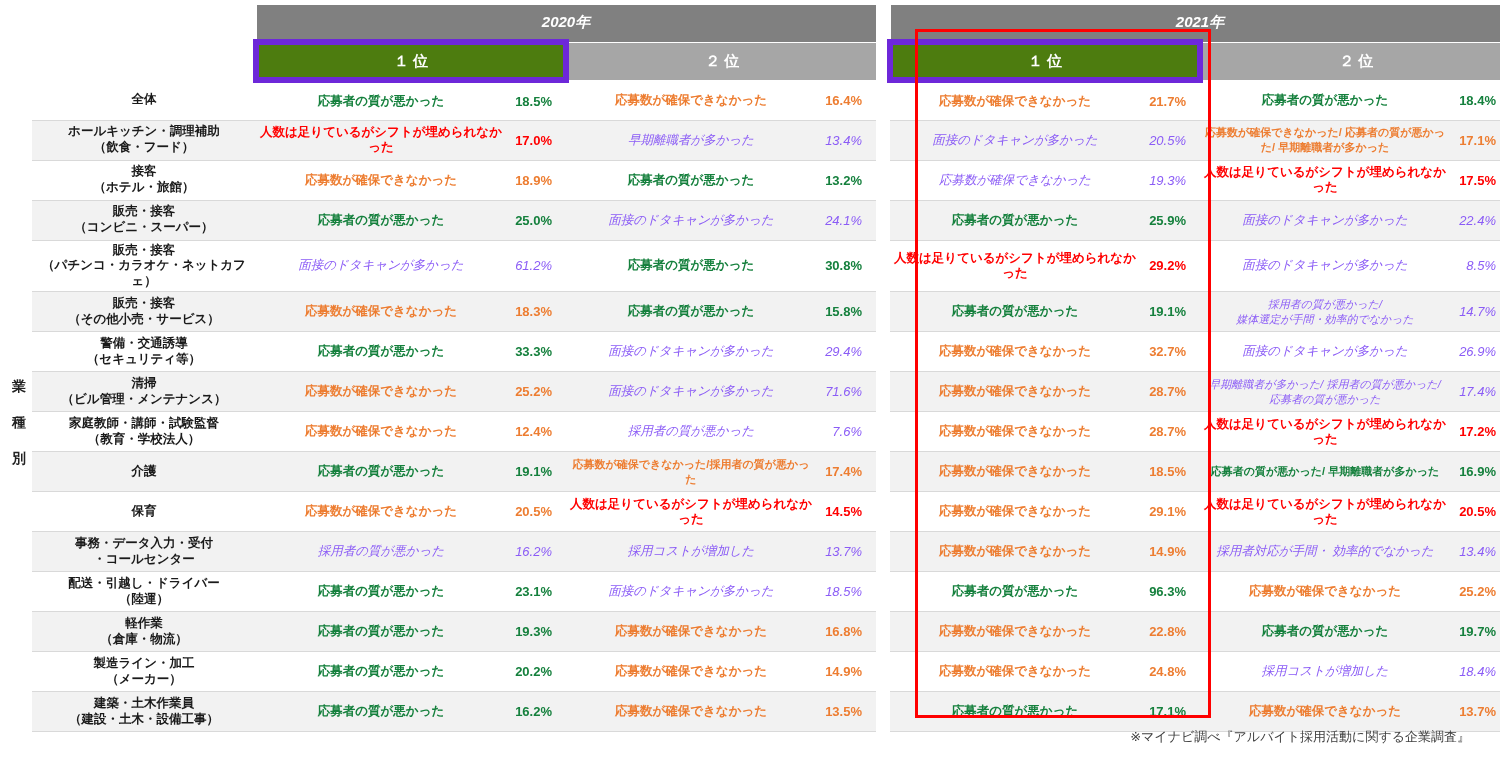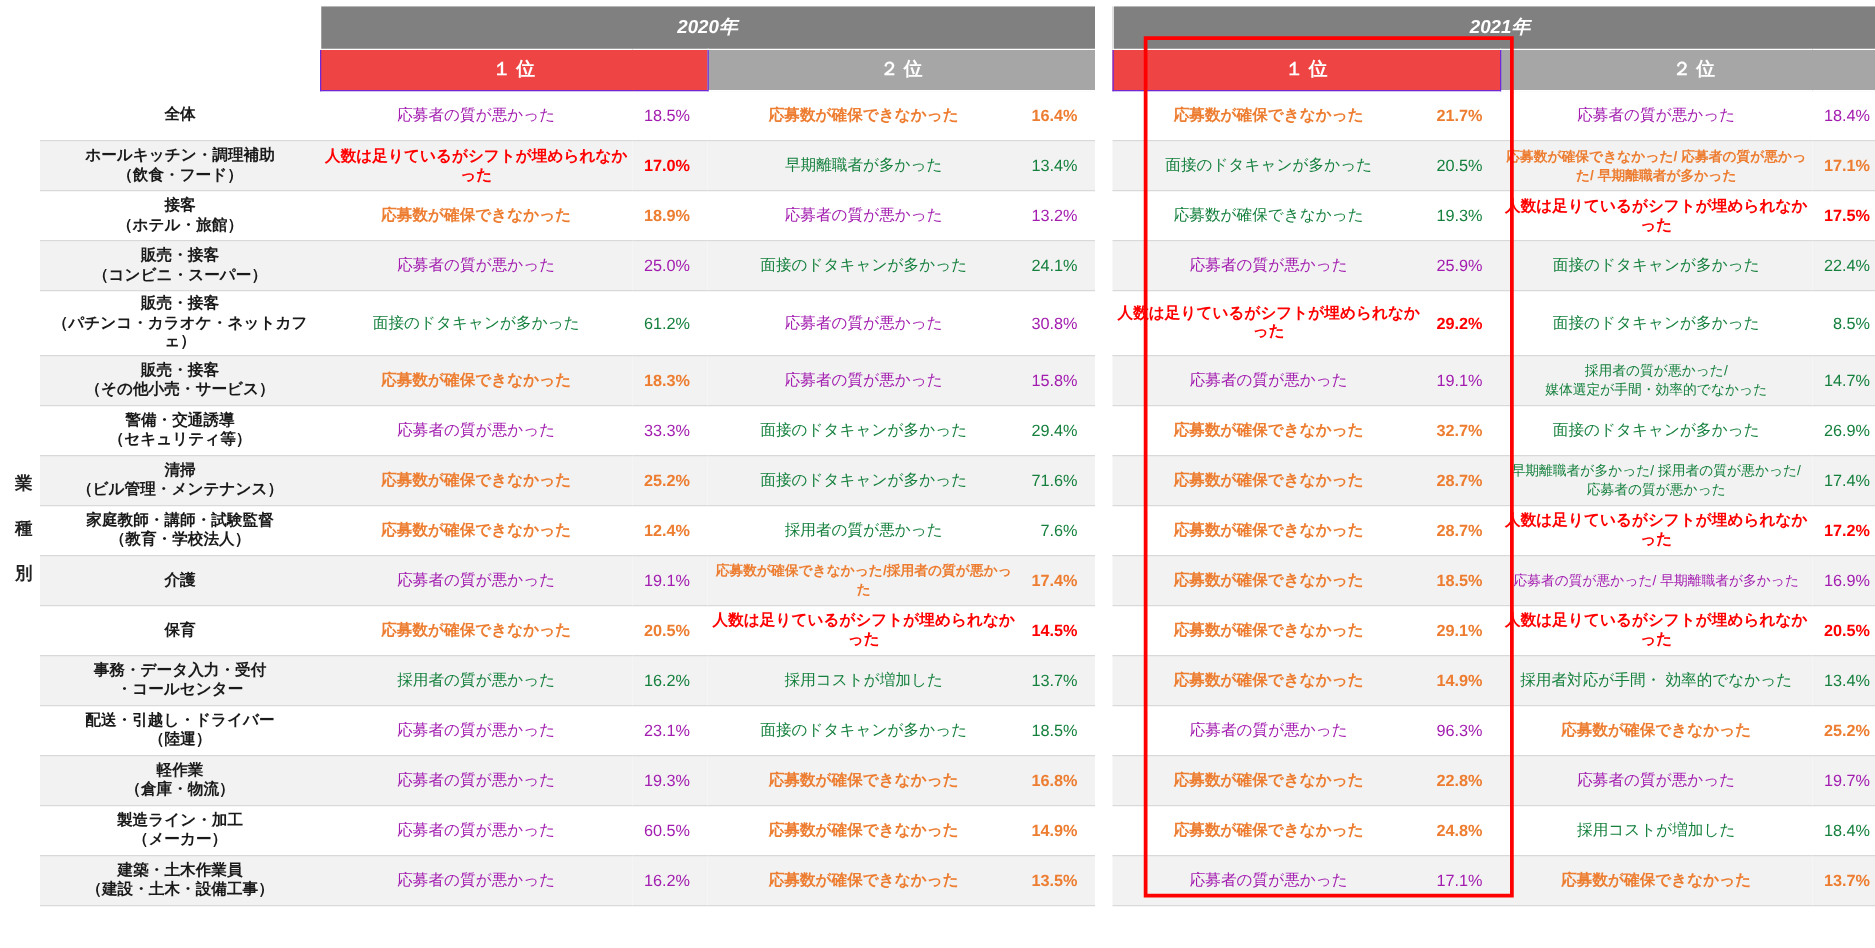--- a/index.html
+++ b/index.html
@@ -37,45 +37,45 @@
   th,td{padding:0;margin:0;}
 
   
   .yr{
     background:#808080;color:#ffffff;font-size:15px;font-weight:bold;
     text-align:center;height:34px;line-height:34px;
     border:1px solid #ffffff;
     font-style:italic;
   }
   .rank1{
-    background:#ef4444;color:#ffffff;font-size:15px;font-weight:bold;
-    text-align:center;height:32px;line-height:32px;border:1px solid #6d28d9;
+    background:#4d7c0f;color:#ffffff;font-size:15px;font-weight:bold;
+    text-align:center;height:32px;line-height:32px;border:6px solid #6d28d9;
   }
   .rank2{
     background:#A6A6A6;color:#ffffff;font-size:15px;font-weight:bold;
     text-align:center;height:32px;line-height:32px;border:1px solid #ffffff;margin-left:40px;
   }
   .gap{background:#ffffff;border:none;}
 
   
   tbody tr{height:40px;}
   tbody tr.alt td.cell, tbody tr.alt td.rowname{background:#F2F2F2;}
   td.cell{background:#ffffff;border-bottom:1px solid #d9d9d9;vertical-align:middle;}
   td.rowname{
     background:#ffffff;border-bottom:1px solid #d9d9d9;
     font-size:12.5px;font-weight:bold;text-align:center;line-height:1.25;
     padding:2px 4px;color:#1a1a1a;
   }
   td.txt{font-size:12.5px;text-align:center;line-height:1.2;padding:0 4px;}
   td.pct{font-size:13px;text-align:right;padding-right:14px;font-weight:normal;}
 
-  .blue{color:#a21caf;font-weight:normal;}
+  .blue{color:#15803d;font-weight:bold;}
   .orange{color:#ED7D31;font-weight:bold;}
   .red{color:#FF0000;font-weight:bold;}
-  .black{color:#15803d;font-weight:normal;}
+  .black{color:#8b5cf6;font-weight:normal;font-style:italic;}
   .small{font-size:11px;line-height:1.15;}
 
   
   .redbox{
     position:absolute;
     left:915px;top:29px;width:296px;height:689px;
     border:3px solid #FF0000;
     pointer-events:none;
     box-sizing:border-box;
   }
@@ -291,21 +291,21 @@
           <td class="cell pct"><span class="orange">16.8%</span></td>
           <td class="gap"></td>
           <td class="cell txt"><span class="orange">応募数が確保できなかった</span></td>
           <td class="cell pct"><span class="orange">22.8%</span></td>
           <td class="cell txt"><span class="blue">応募者の質が悪かった</span></td>
           <td class="cell pct"><span class="blue">19.7%</span></td>
         </tr>
         <tr>
           <td class="rowname">製造ライン・加工<br>（メーカー）</td>
           <td class="cell txt"><span class="blue">応募者の質が悪かった</span></td>
-          <td class="cell pct"><span class="blue">60.5%</span></td>
+          <td class="cell pct"><span class="blue">20.2%</span></td>
           <td class="cell txt"><span class="orange">応募数が確保できなかった</span></td>
           <td class="cell pct"><span class="orange">14.9%</span></td>
           <td class="gap"></td>
           <td class="cell txt"><span class="orange">応募数が確保できなかった</span></td>
           <td class="cell pct"><span class="orange">24.8%</span></td>
           <td class="cell txt"><span class="black">採用コストが増加した</span></td>
           <td class="cell pct"><span class="black">18.4%</span></td>
         </tr>
         <tr class="alt">
           <td class="rowname">建築・土木作業員<br>（建設・土木・設備工事）</td>
@@ -317,13 +317,14 @@
           <td class="cell txt"><span class="blue">応募者の質が悪かった</span></td>
           <td class="cell pct"><span class="blue">17.1%</span></td>
           <td class="cell txt"><span class="orange">応募数が確保できなかった</span></td>
           <td class="cell pct"><span class="orange">13.7%</span></td>
         </tr>
       </tbody>
   </table>
 
   <div class="redbox"></div>
 
+  <div class="note">※マイナビ調べ『アルバイト採用活動に関する企業調査』</div>
 </div>
 
 </body></html>

